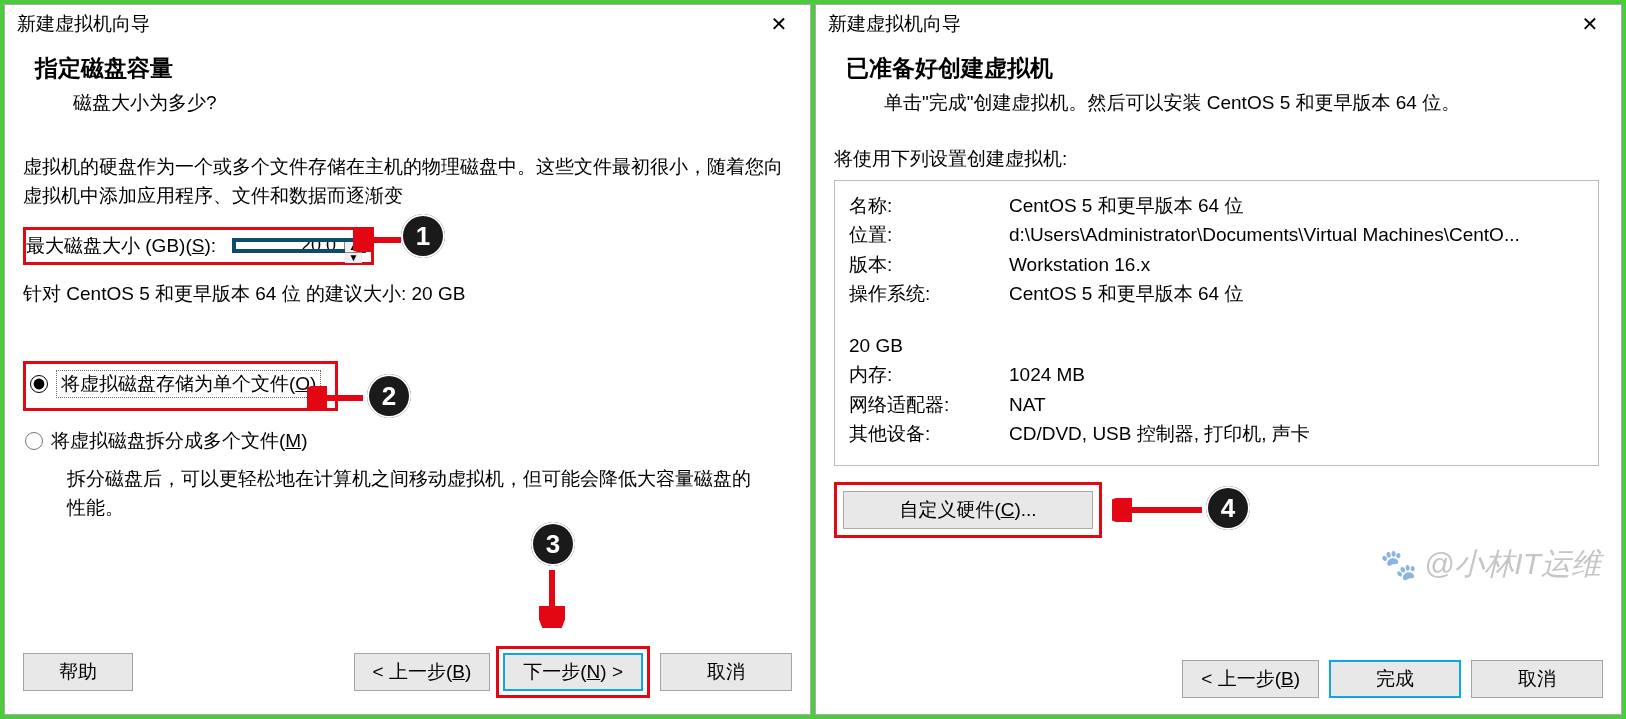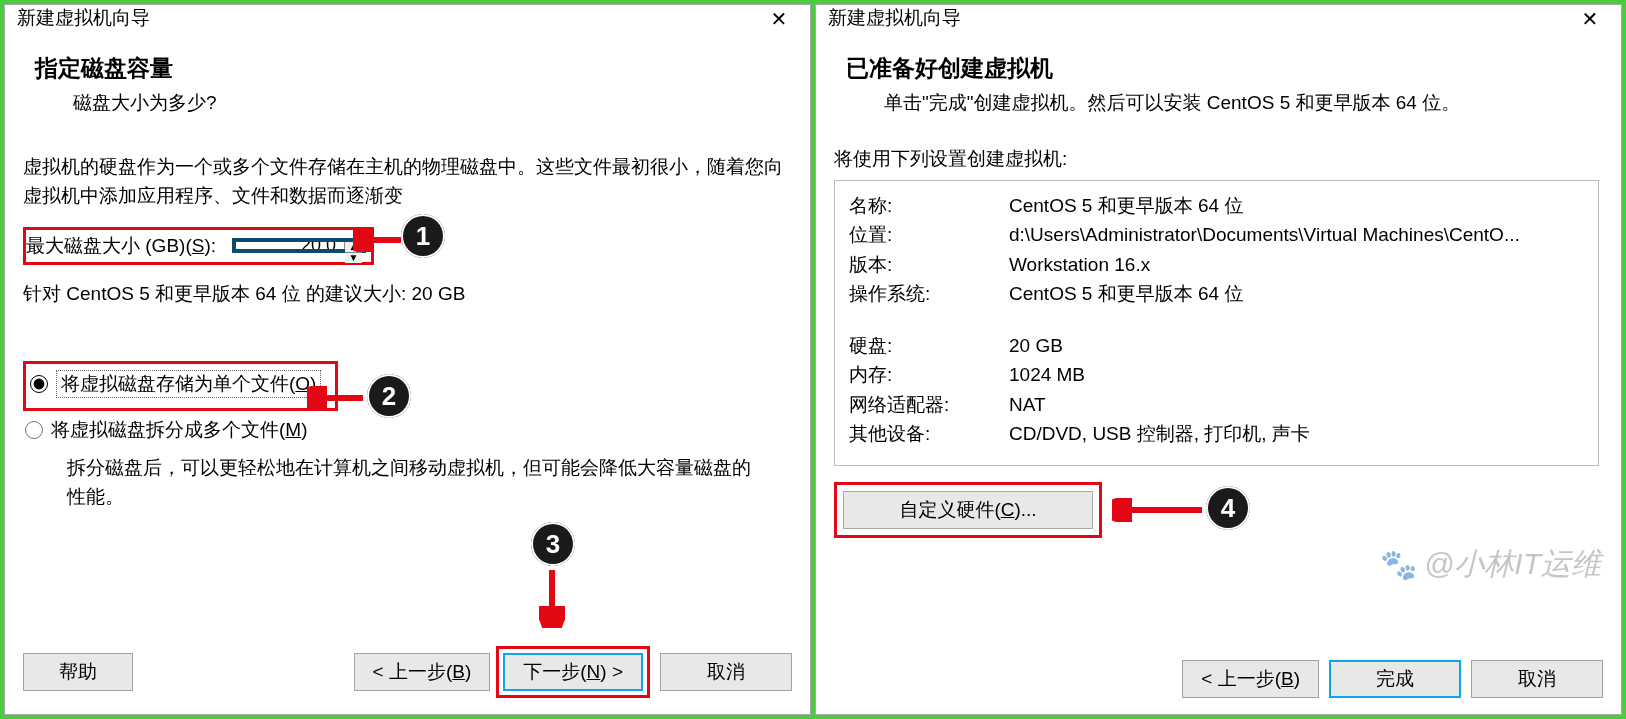--- a/index.html
+++ b/index.html
@@ -9,21 +9,21 @@
   .dialog {
     background: #FFFFFF;
     position: relative;
     flex: 1;
     display: flex;
     flex-direction: column;
     border: 1px solid #AAAAAA;
   }
 
   
-  .titlebar { display: flex; align-items: flex-start; height: 38px; padding: 0 12px; }
+  .titlebar { display: flex; align-items: center; height: 38px; padding: 0 12px; }
   .titlebar .title { flex: 1; font-size: 19px; color: #000; }
   .titlebar .close { width: 38px; height: 28px; display:flex; align-items:center; justify-content:center; font-size: 20px; color:#000; cursor:pointer; }
 
   
   .header-block { padding: 10px 30px 14px 30px; }
   .header-title { font-weight: bold; font-size: 23px; }
   .header-sub { padding-left: 38px; margin-top: 6px; font-size: 19px; }
 
   .content { flex: 1; padding: 0 22px 0 18px; position: relative; overflow: hidden; }
 
@@ -39,21 +39,21 @@
   .spin-btns div { flex:1; display:flex; align-items:center; justify-content:center; font-size:10px; line-height:1; background:#f0f0f0; cursor:pointer; }
   .spin-btns div:first-child { border-bottom:1px solid #888;}
 
   .recommend { margin-top: 16px; }
 
   .radio-group { margin-top: 54px; }
   .radio-row { display:flex; align-items:center; margin-bottom: 4px; }
   .radio-row input { width:18px; height:18px; margin-right:8px; accent-color:#000; }
   .radio-hl-wrap { display:inline-block; border: 3px solid #E30613; padding: 6px 14px 6px 4px; }
   .radio-text-box { border:1px dotted #666; padding: 0 4px; }
-  .radio-row.plain { padding-left: 2px; margin-top:6px; }
+  .radio-row.plain { padding-left: 2px; margin-top:17px; }
   .radio-expl { padding: 6px 20px 0 44px; line-height:1.55; }
 
   
   .summary-label { margin-top: 4px; margin-bottom: 8px; }
   .summary-box { border:1px solid #BBB; padding: 10px 14px 16px 14px; }
   .sum-row { display:flex; line-height: 1.55; }
   .sum-key { width: 160px; }
   .sum-gap { height: 22px; }
 
   .custom-hw { margin-top:16px; display:inline-block; border:3px solid #E30613; padding:6px; }
@@ -199,21 +199,20 @@
             <div>Workstation 16.x</div>
           </div>
           <div class="sum-row">
             <div class="sum-key">操作系统:</div>
             <div>CentOS 5 和更早版本 64 位</div>
           </div>
         </div>
       <div class="sum-gap"></div>
       <div id="sum-rows-2">
           <div class="sum-row">
-            <div class="sum-key">硬盘:</div>
             <div>20 GB</div>
           </div>
           <div class="sum-row">
             <div class="sum-key">内存:</div>
             <div>1024 MB</div>
           </div>
           <div class="sum-row">
             <div class="sum-key">网络适配器:</div>
             <div>NAT</div>
           </div>

